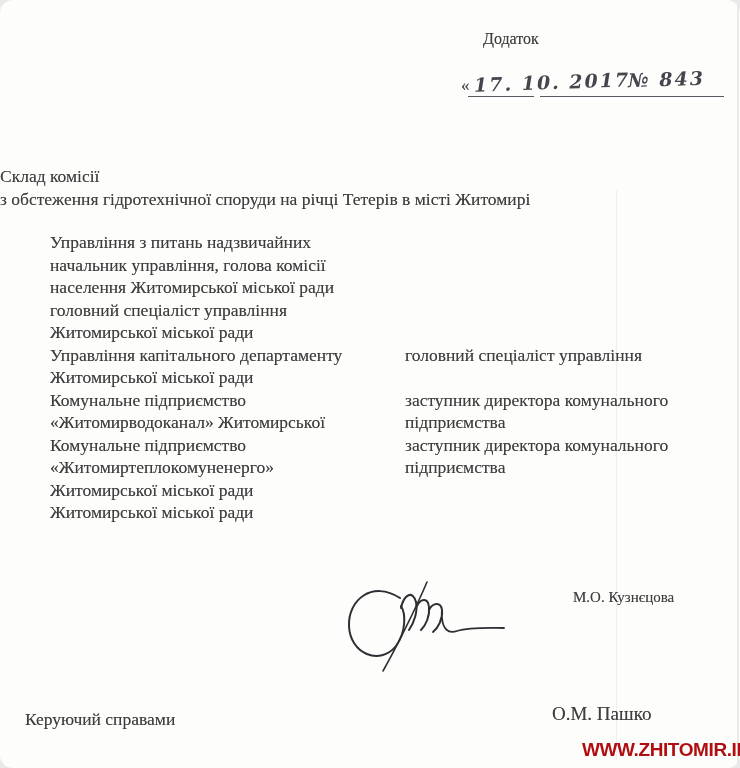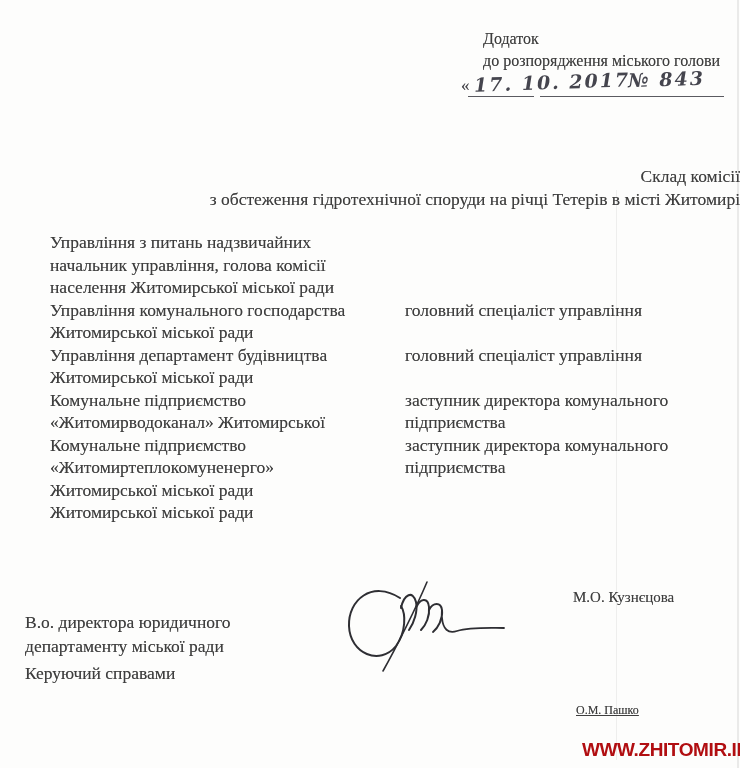--- a/index.html
+++ b/index.html
@@ -3,20 +3,21 @@
 <meta charset="utf-8">
 <style>
   html,body{margin:0;padding:0;background:#e9e9e9;}
   .page{
     position:relative;
     width:740px;height:768px;
     background:#fdfdfc;
     overflow:hidden;
     font-family:"Liberation Serif","DejaVu Serif",serif;
     color:#3e3e3e;
+    border-radius:13px;
   }
   .soft{ text-shadow:0 0 0.5px rgba(70,70,70,.55); }
 
   
   .scanline-v{position:absolute;width:1px;background:rgba(110,110,110,.10);}
   .scanline-edge{position:absolute;width:2px;background:rgba(120,120,120,.14);}
 
   
   .hdr{position:absolute;left:483px;top:28px;font-size:16px;line-height:21.5px;white-space:nowrap;}
   .hw-quote{position:absolute;left:461px;top:76px;font-size:17px;color:#46464c;}
@@ -25,53 +26,52 @@
     font-family:"DejaVu Serif",serif;font-style:italic;font-weight:bold;
     transform:rotate(-2deg);letter-spacing:2px;font-size:19px;white-space:nowrap;
   }
   .hw-date{left:474px;top:71px;}
   .hw-num{left:628px;top:68px;}
   .hw-line{position:absolute;height:0;border-bottom:1.4px solid #5a5a60;}
   .hw-line1{left:468px;top:96px;width:66px;}
   .hw-line2{left:540px;top:96px;width:184px;}
 
   
-  .title-block{position:absolute;left:0;top:165px;width:740px;text-align:right;
+  .title-block{position:absolute;left:0;top:165px;width:740px;text-align:left;
     font-size:17.5px;line-height:23px;}
 
   
   .committee{position:absolute;left:30px;top:231px;width:702px;font-size:17.5px;margin-left:20px;}
   .commrow{display:grid;grid-template-columns:355px 1fr;line-height:22.5px;height:22.5px;white-space:nowrap;}
 
   
   .sig1-pos{position:absolute;left:25px;top:611px;font-size:17.5px;line-height:23.5px;white-space:nowrap;}
   .sig1-name{position:absolute;left:573px;top:589px;font-size:15px;white-space:nowrap;}
-  .sig2-pos{position:absolute;left:25px;top:663px;font-size:17.5px;white-space:nowrap;}
-  .sig2-name{position:absolute;left:576px;top:703px;font-size:12px;white-space:nowrap;text-decoration:underline;}
+  .sig2-pos{position:absolute;left:25px;top:709px;font-size:17.5px;white-space:nowrap;}
+  .sig2-name{position:absolute;left:552px;top:703px;font-size:19px;white-space:nowrap;}
 
   .signature-svg{position:absolute;left:338px;top:578px;}
 
   
   .watermark{
     position:absolute;left:582px;top:739px;
     font-family:"Liberation Sans","DejaVu Sans",sans-serif;
     font-weight:bold;font-size:19px;letter-spacing:-0.4px;white-space:nowrap;
   }
 </style>
 </head>
 <body>
 
 <div class="page">
 
   <div class="scanline-v" style="left:616px;top:190px;height:570px;"></div>
   <div class="scanline-edge" style="left:737px;top:0;height:768px;"></div>
 
   <div class="hdr soft">
     <div>Додаток</div>
-    <div>до розпорядження міського голови</div>
   </div>
   <div class="hw-quote soft">«</div>
   <div class="hw hw-date">17. 10. 2017</div>
   <div class="hw hw-num">№ 843</div>
   <div class="hw-line hw-line1"></div>
   <div class="hw-line hw-line2"></div>
 
   <div class="title-block soft">
     <div>Склад комісії</div>
     <div>з обстеження гідротехнічної споруди на річці Тетерів в місті Житомирі</div>
@@ -86,31 +86,30 @@
     <div class="commrow">
       <div class="cr">начальник управління, голова комісії</div>
     </div>
 
     <div class="commrow">
       <div class="cl">населення Житомирської міської ради</div>
       <div class="cr"></div>
     </div>
 
     <div class="commrow">
-      <div class="cl">Управління комунального господарства</div>
       <div class="cr">головний спеціаліст управління</div>
     </div>
 
     <div class="commrow">
       <div class="cl">Житомирської міської ради</div>
       <div class="cr"></div>
     </div>
 
     <div class="commrow">
-      <div class="cl">Управління департамент будівництва</div>
+      <div class="cl">Управління капітального департаменту</div>
       <div class="cr">головний спеціаліст управління</div>
     </div>
 
     <div class="commrow">
       <div class="cl">Житомирської міської ради</div>
       <div class="cr"></div>
     </div>
 
     <div class="commrow">
       <div class="cl">Комунальне підприємство</div>
@@ -138,24 +137,20 @@
       <div class="cr"></div>
     </div>
 
 
     <div class="commrow">
       <div class="cl">Житомирської міської ради</div>
       <div class="cr"></div>
     </div>
   </div>
 
-  <div class="sig1-pos soft">
-    <div>В.о. директора юридичного</div>
-    <div>департаменту міської ради</div>
-  </div>
 
   <svg class="signature-svg" width="175" height="98" viewBox="0 0 175 98" fill="none">
     <g stroke="#2e2e33" stroke-width="2" stroke-linecap="round" fill="none">
       <path d="M 62 20 C 34 2, 10 22, 11 48 C 12 76, 42 88, 58 68 C 68 54, 68 36, 63 28"></path>
       <path d="M 89 4 C 78 30, 58 70, 45 93" stroke-width="1.6"></path>
       <path d="M 63 30 C 66 16, 75 12, 78 24 C 80 33, 76 45, 71 52"></path>
       <path d="M 78 30 C 82 20, 90 19, 91 29 C 92 38, 88 47, 83 52"></path>
       <path d="M 91 32 C 95 24, 103 24, 104 32 C 105 41, 100 50, 95 54"></path>
       <path d="M 104 40 C 105 51, 110 56, 119 53 C 132 49, 150 50, 166 50" stroke-width="1.8"></path>
     </g>

